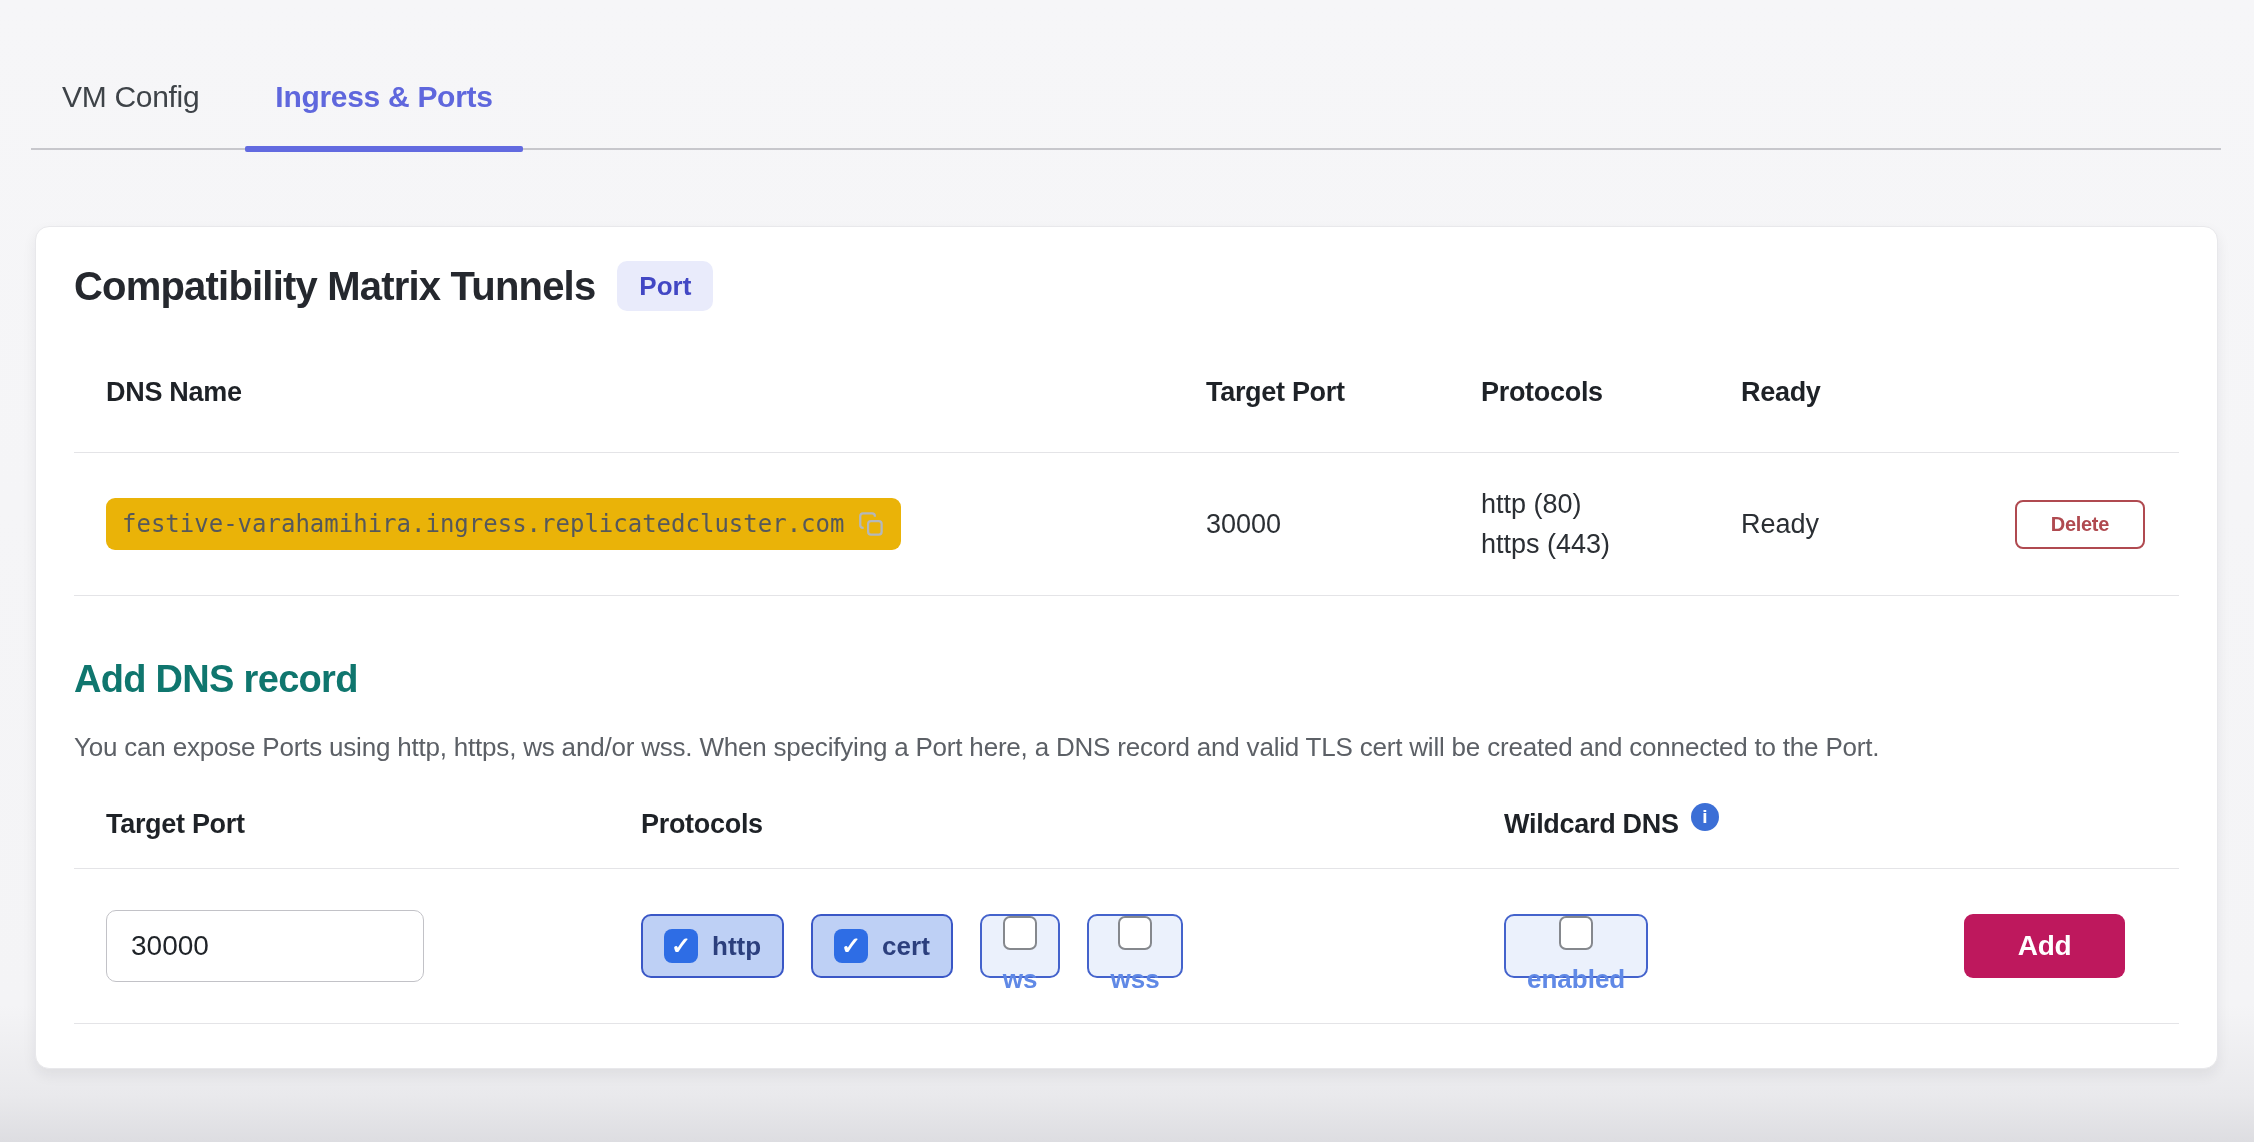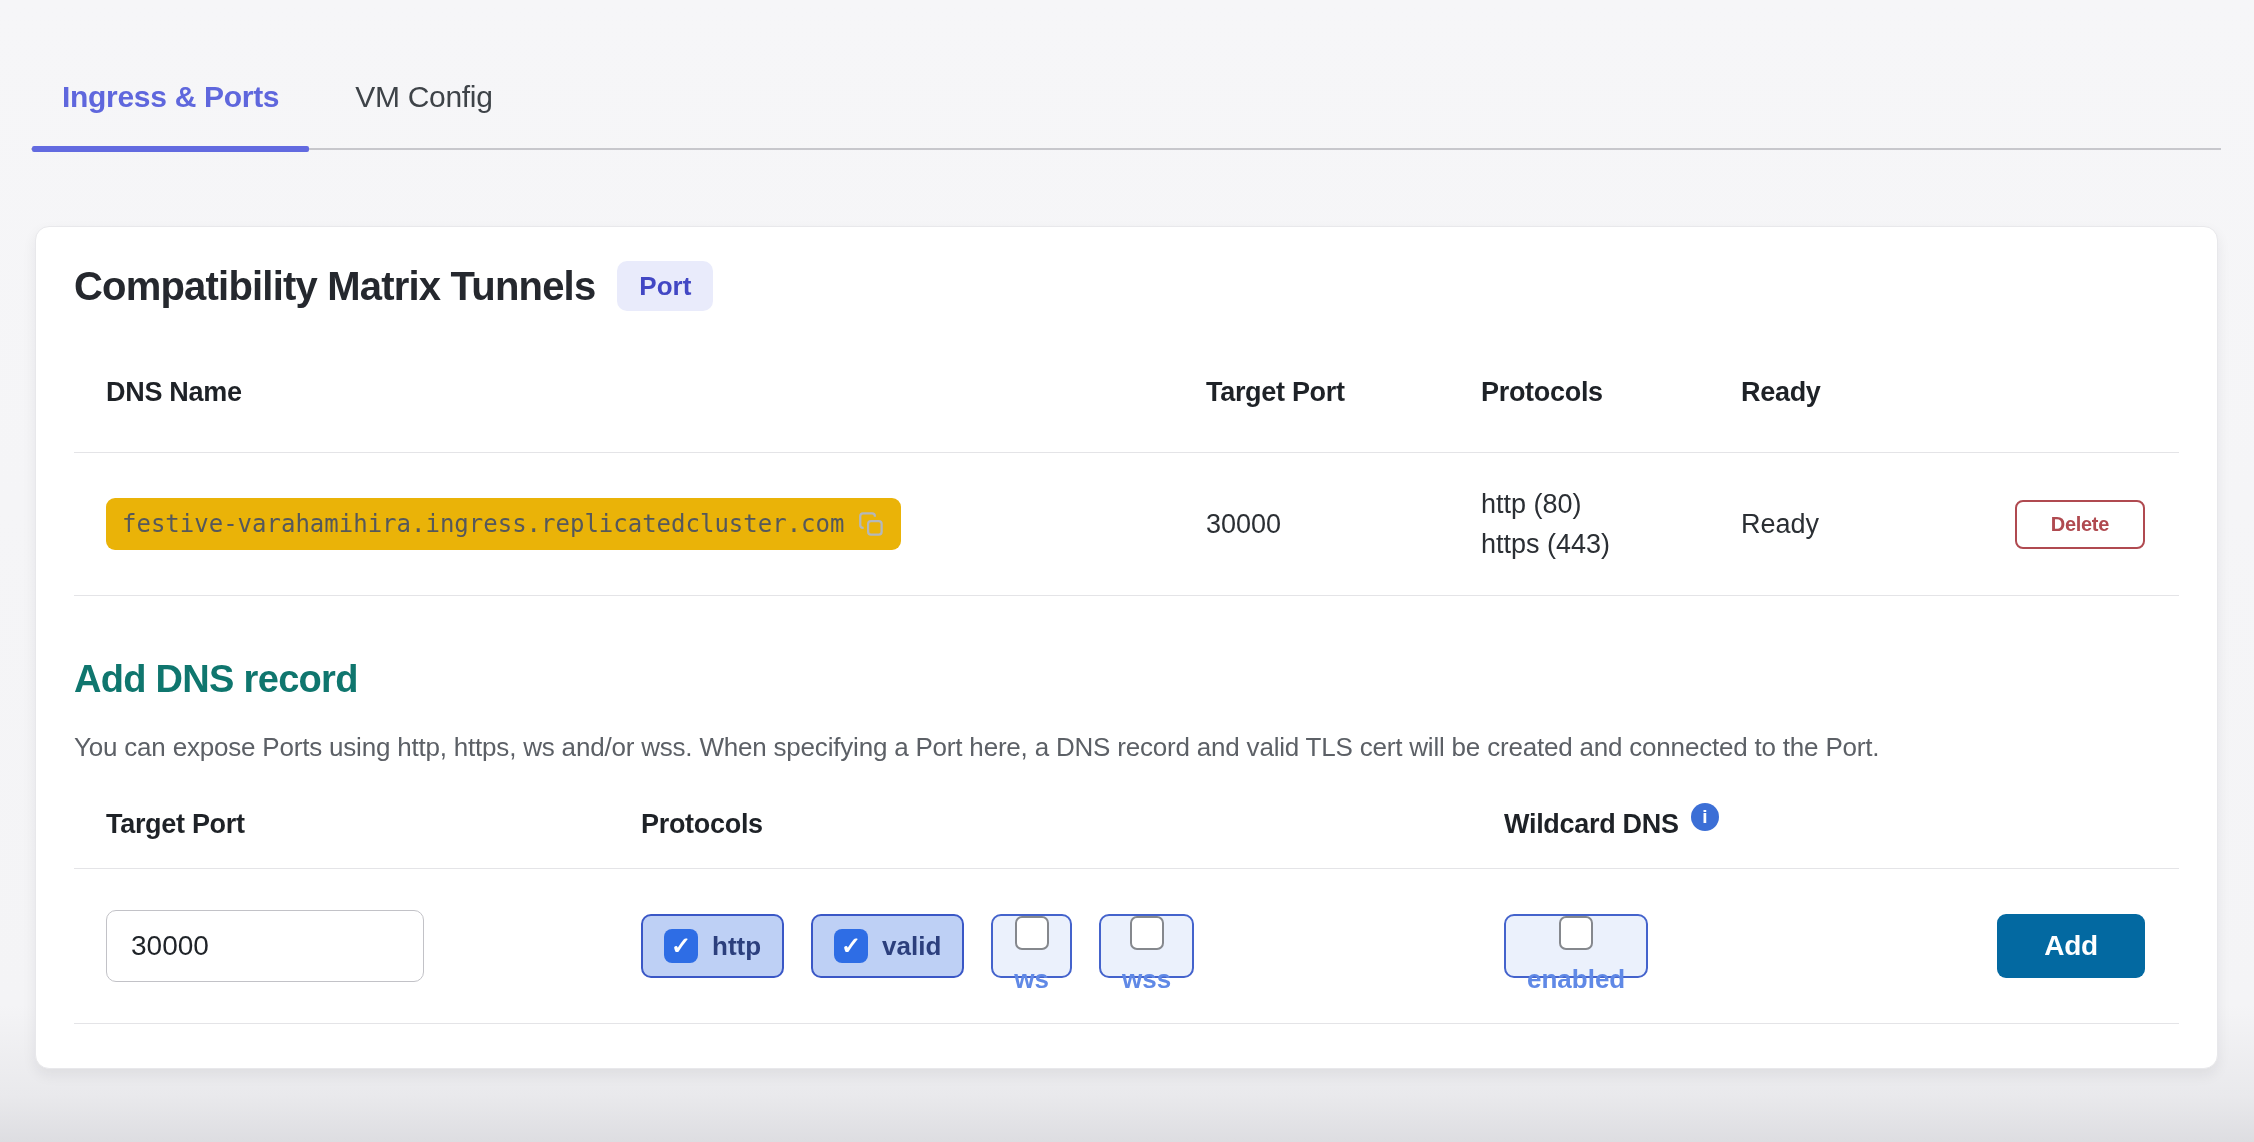--- a/index.html
+++ b/index.html
@@ -137,41 +137,41 @@
   .chip.checked { background:#bed0f5; border:2.5px solid #3a57c6; color:#2c3f7d; }
   .chip.unchecked { background:#ebf1fc; border:2.5px solid #4463cc; color:#6089e6;flex-direction:column; }
   .chk {
     width:34px; height:34px; border-radius:8px; flex:0 0 auto;
     display:flex; align-items:center; justify-content:center;
   }
   .chk.on { background:#2e6de5; color:#fff; font-size:24px; font-weight:bold; }
   .chk.off { background:#ffffff; border:2.5px solid #85888d; border-radius:7px; }
 
   .add-btn {
-    justify-self:end; margin-right:34px;
-    width:148px; height:64px;
-    background:#0369a1; color:#ffffff;
+    justify-self:end; margin-right:54px;
+    width:161px; height:64px;
+    background:#be185d; color:#ffffff;
     font-size:28px; font-weight:bold;
     border:none; border-radius:9px; cursor:pointer;
     display:flex; align-items:center; justify-content:center;
     letter-spacing:-0.3px;
   }
 </style>
 </head>
 <body>
 
 <div class="page">
 
   <div class="tabs-bar">
     <div class="tabs-rule"></div>
+    <div class="tab"><span>VM Config</span></div>
     <div class="tab active">
       <span>Ingress &amp; Ports</span>
       <div class="tab-underline"></div>
     </div>
-    <div class="tab"><span>VM Config</span></div>
   </div>
 
   <div class="card">
     <div class="card-inner">
 
       <div class="title-row">
         <div class="panel-title">Compatibility Matrix Tunnels</div>
         <div class="beta-badge">Port</div>
       </div>
 
@@ -226,21 +226,21 @@
           <input class="port-input" type="text" value="30000" style="">
         </div>
 
         <div class="cell chips">
           <label class="chip checked">
             <span class="chk on">✓</span>
             <span>http</span>
           </label>
           <label class="chip checked">
             <span class="chk on">✓</span>
-            <span>valid</span>
+            <span>cert</span>
           </label>
           <label class="chip unchecked">
             <span class="chk off"></span>
             <span>ws</span>
           </label>
           <label class="chip unchecked">
             <span class="chk off"></span>
             <span>wss</span>
           </label>
         </div>

